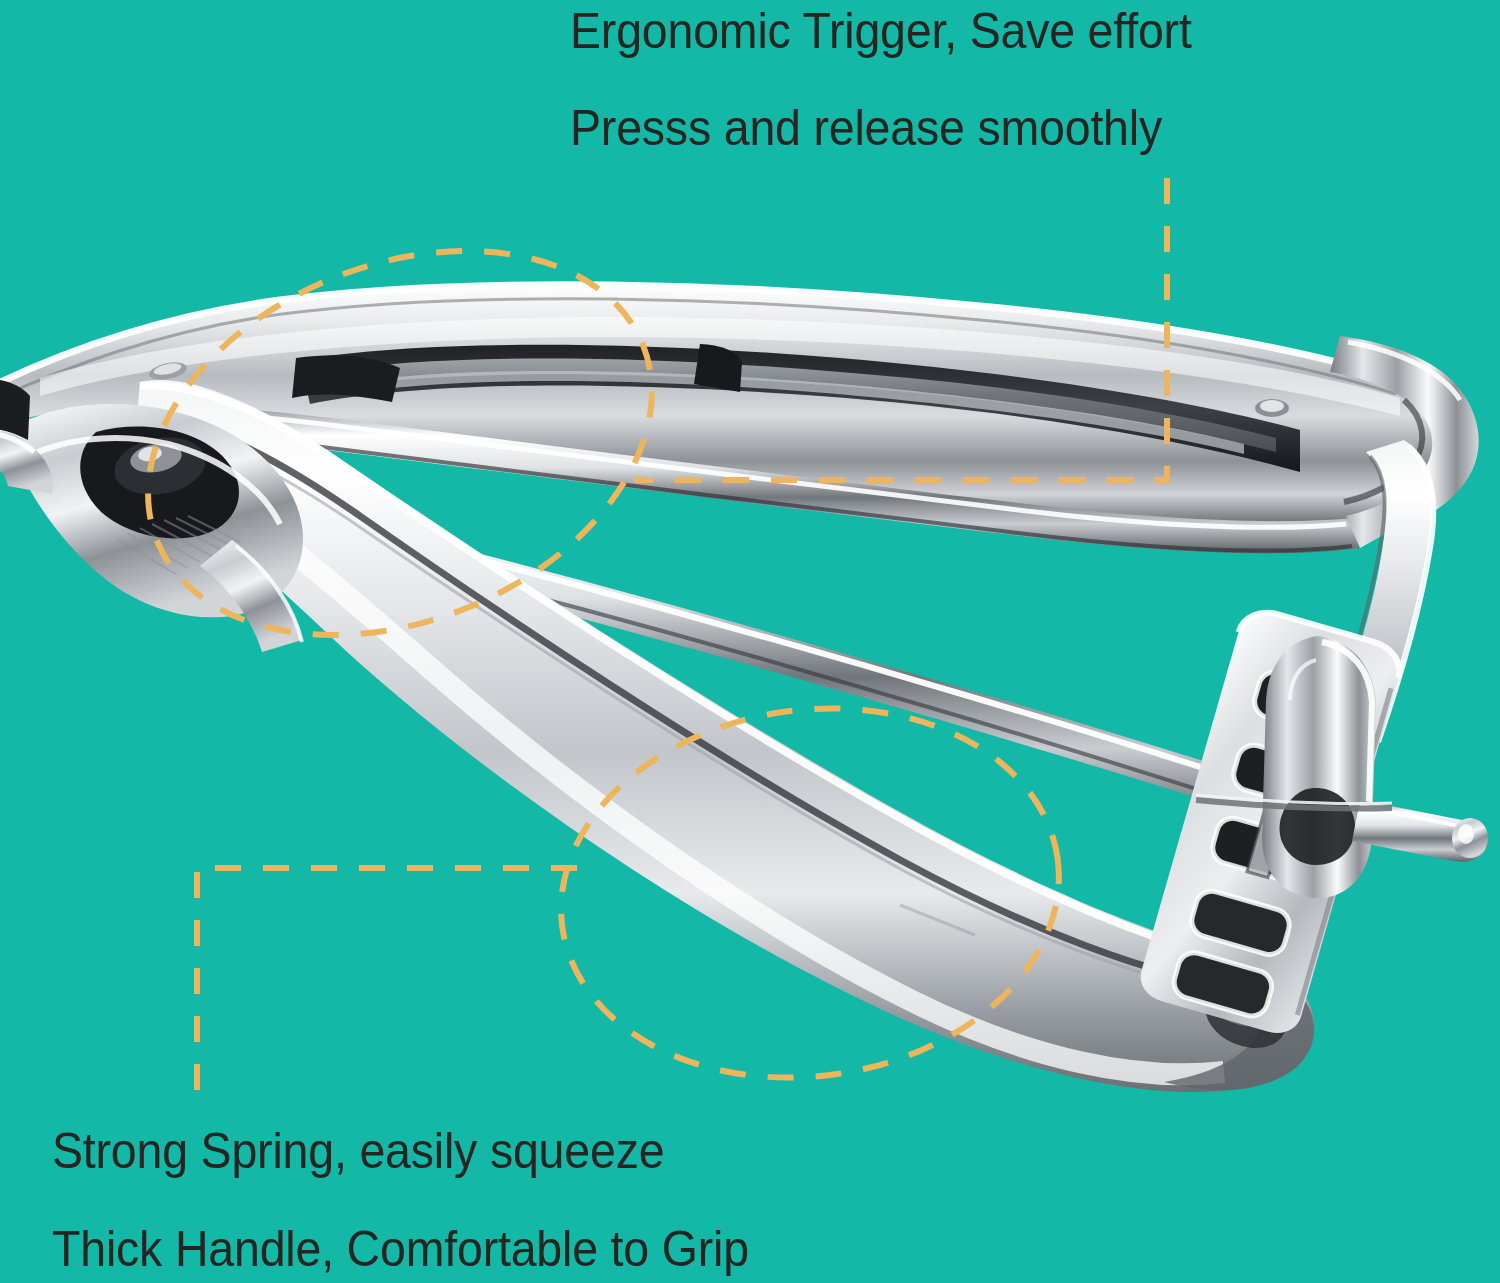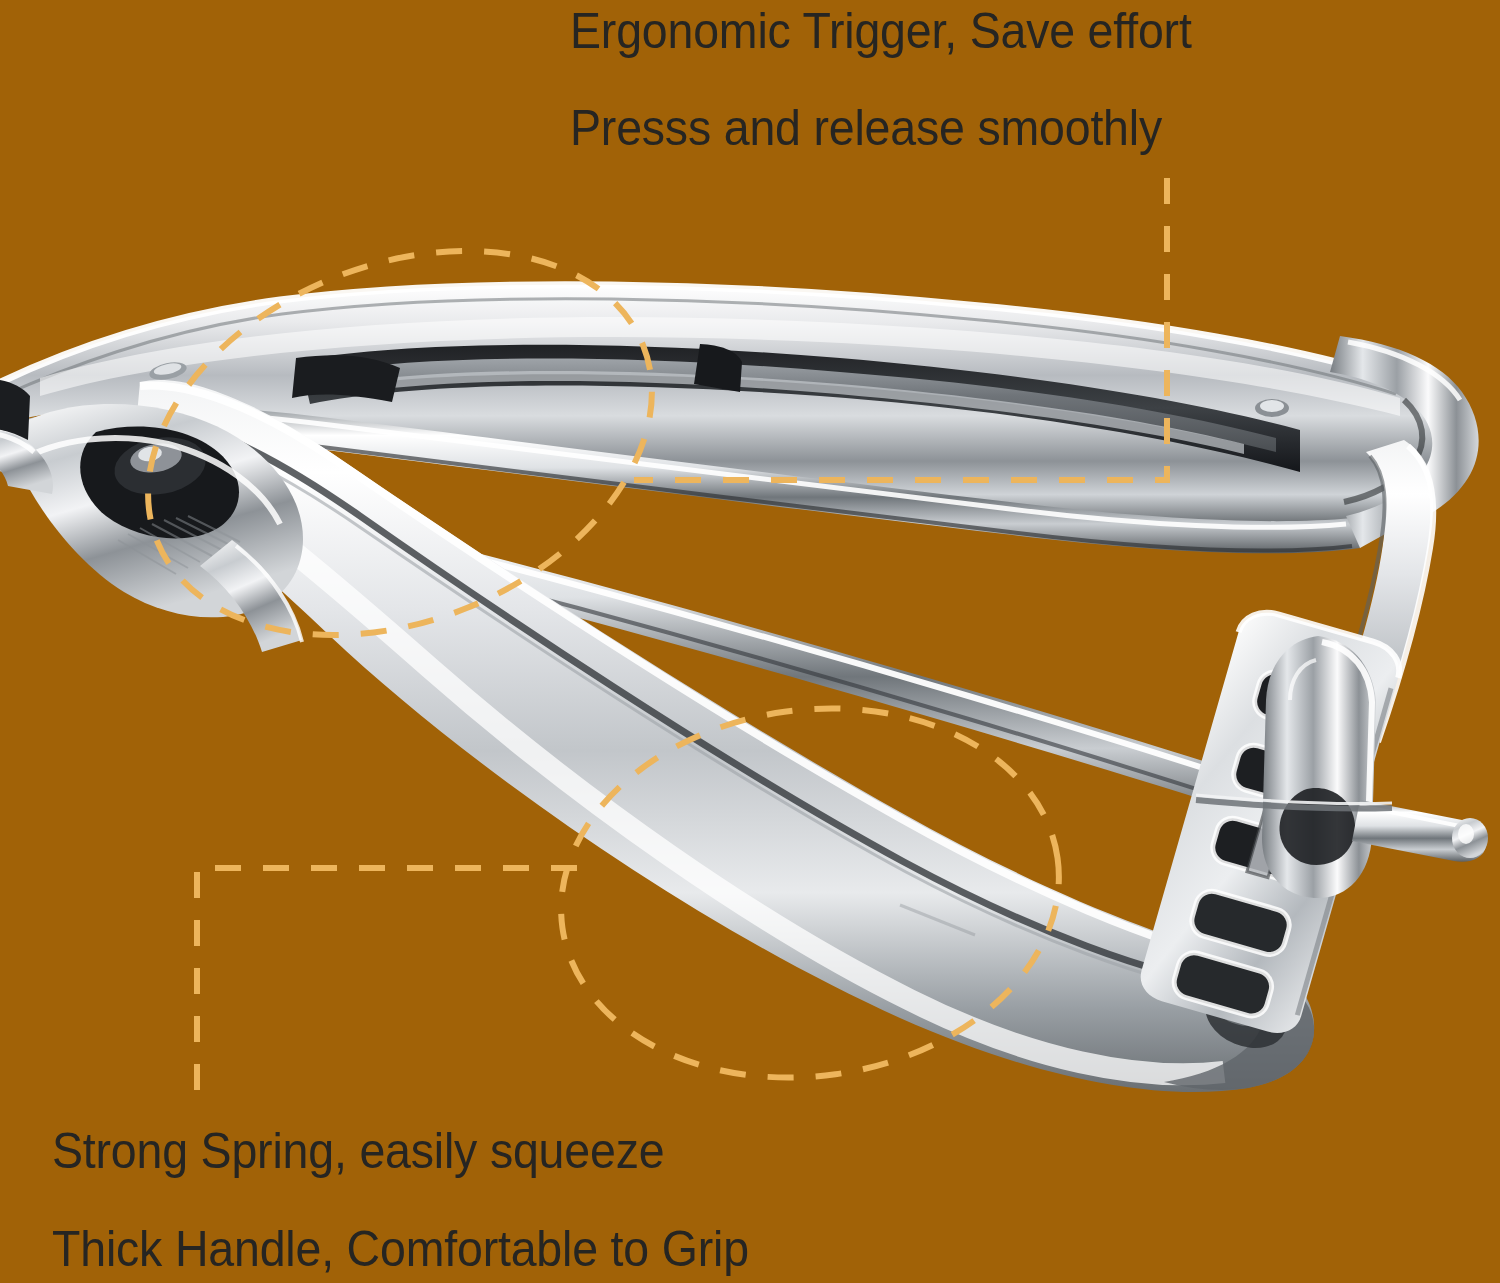--- a/index.html
+++ b/index.html
@@ -5,21 +5,21 @@
 <style>
   html,body{margin:0;padding:0;background:#ffffff;}
   body{
     font-family:"Liberation Sans", sans-serif;
     -webkit-font-smoothing:antialiased;
   }
   #stage{
     position:relative;
     width:1500px;
     height:1283px;
-    background:#a16207;
+    background:#14b8a6;
     overflow:hidden;
   }
   
   .callout-text{
     position:absolute;
     color:#262522;
     font-family:"Liberation Sans", sans-serif;
     font-weight:400;
     font-size:50px;
     line-height:1.0;

